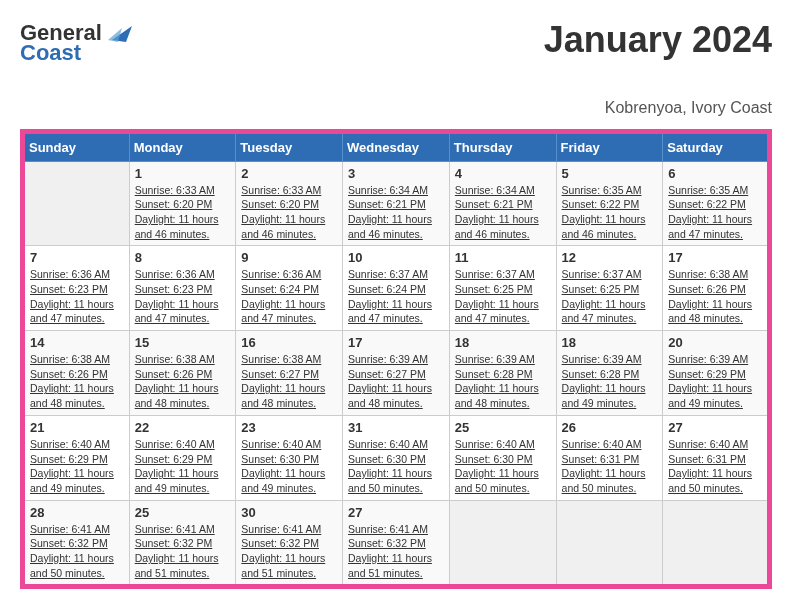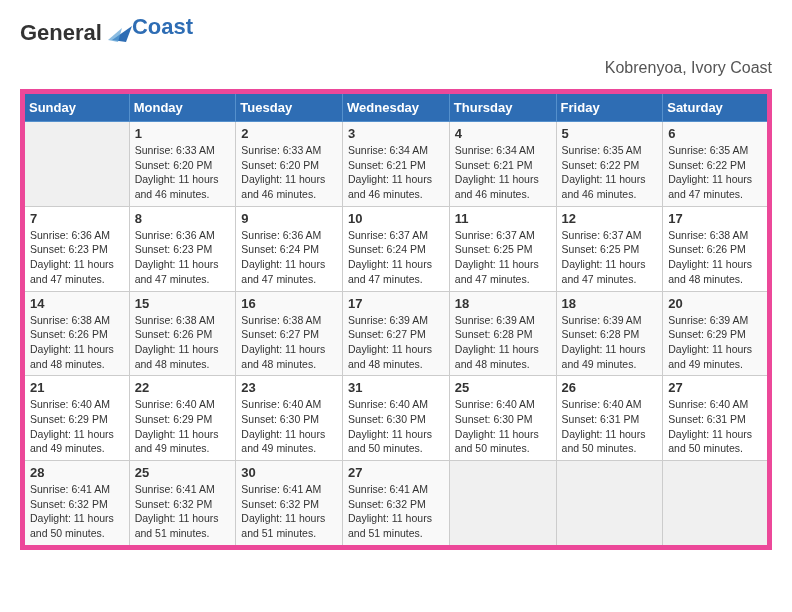--- a/index.html
+++ b/index.html
@@ -17,21 +17,21 @@
       background: #fff;
     }
     .header {
       display: flex;
       align-items: flex-start;
       justify-content: space-between;
       margin-bottom: 12px;
     }
     .logo {
       display: flex;
-      flex-direction: row;
+      flex-direction: column;
       align-items: flex-start;
     }
     .title-block {
       text-align: right;
     }
     .title-block h1 {
       font-size: 36px;
       font-weight: bold;
       color: #333;
       line-height: 1.1;
@@ -75,20 +75,21 @@
     .day-number {
       font-weight: bold;
       font-size: 13px;
       display: block;
       margin-bottom: 2px;
     }
     .day-info {
       font-size: 10.5px;
       line-height: 1.4;
       color: #333;
+      text-decoration: underline;
     }
   </style>
 </head>
 <body>
 
 <div class="page">
   <div class="header">
 
     <div class="logo">
       <div style="display:flex;align-items:center;gap:2px;">
@@ -97,20 +98,21 @@
         </div>
         <svg width="28" height="22" viewBox="0 0 28 22">
           <polygon points="8,18 28,4 22,20" fill="#2e6db4"></polygon>
           <polygon points="4,18 18,6 14,20" fill="#5a9fd4" opacity="0.7"></polygon>
         </svg>
       </div>
       <div style="font-size:22px;font-weight:bold;color:#2e6db4;margin-top:-6px;">Coast</div>
     </div>
 
     <div class="title-block">
+      <h1>January 2024</h1>
       <h2>Kobrenyoa, Ivory Coast</h2>
     </div>
   </div>
 
   <table class="calendar">
     <thead>
       <tr>
         <th>Sunday</th>
         <th>Monday</th>
         <th>Tuesday</th>

